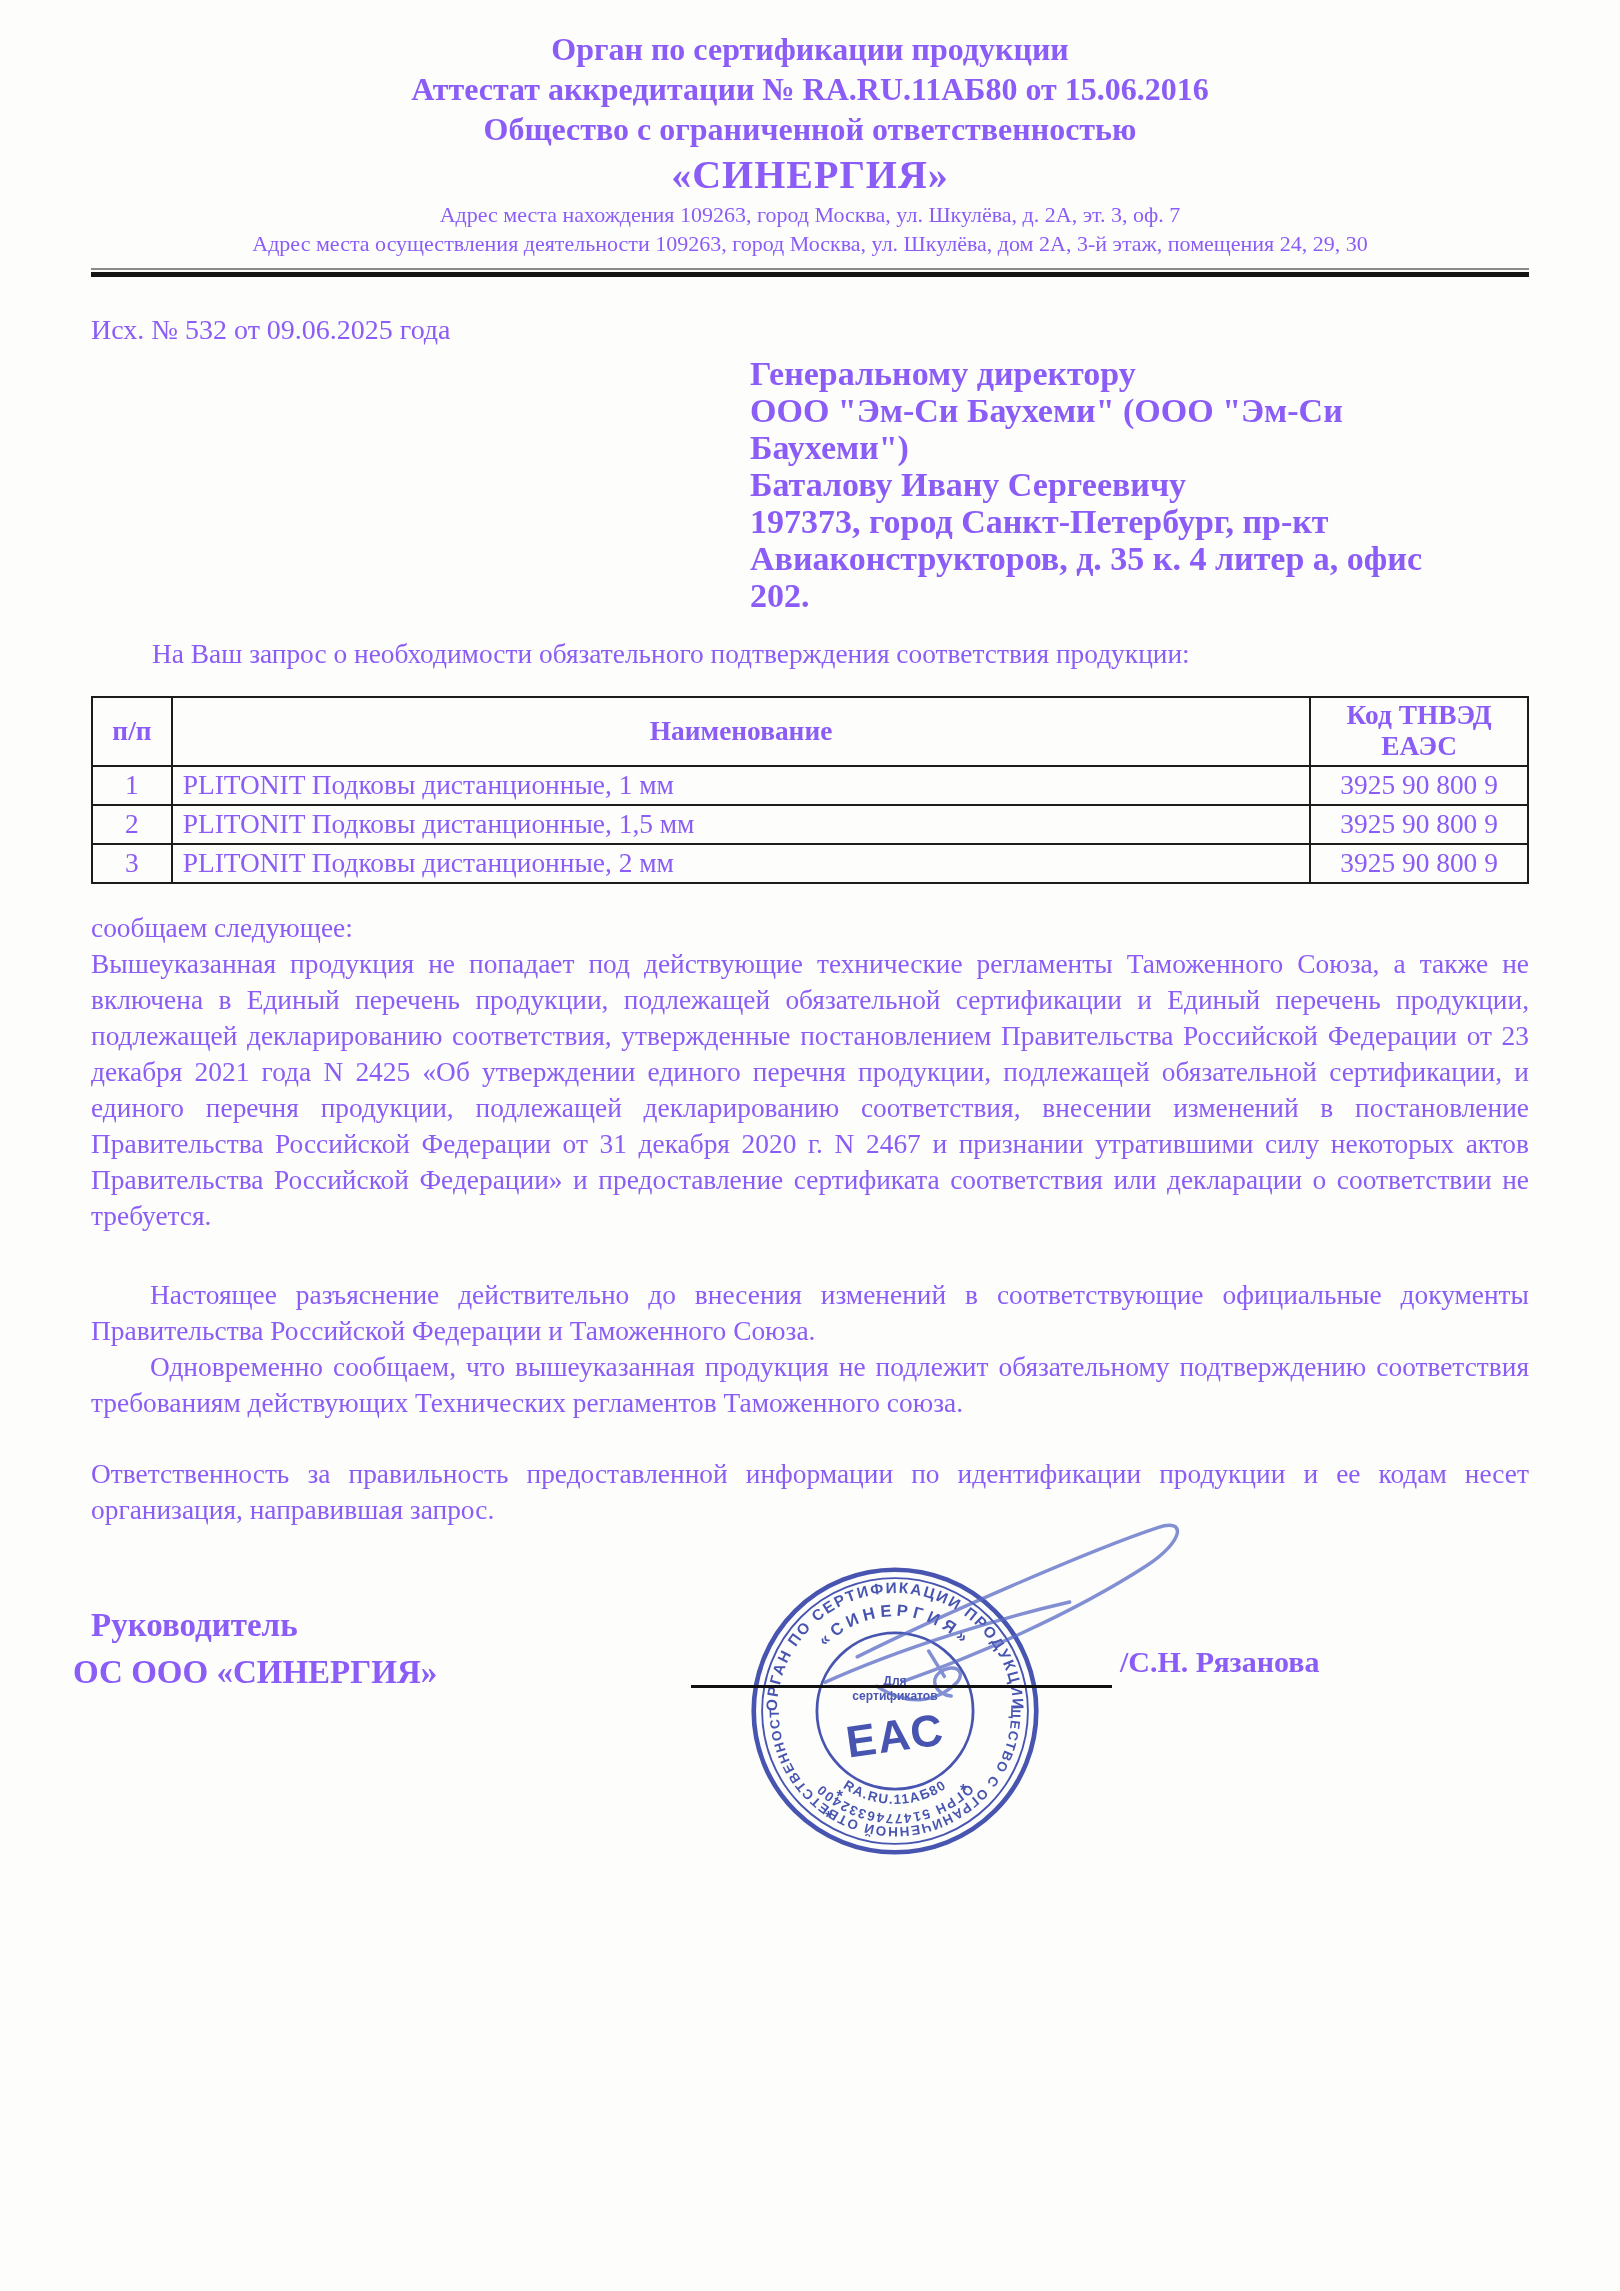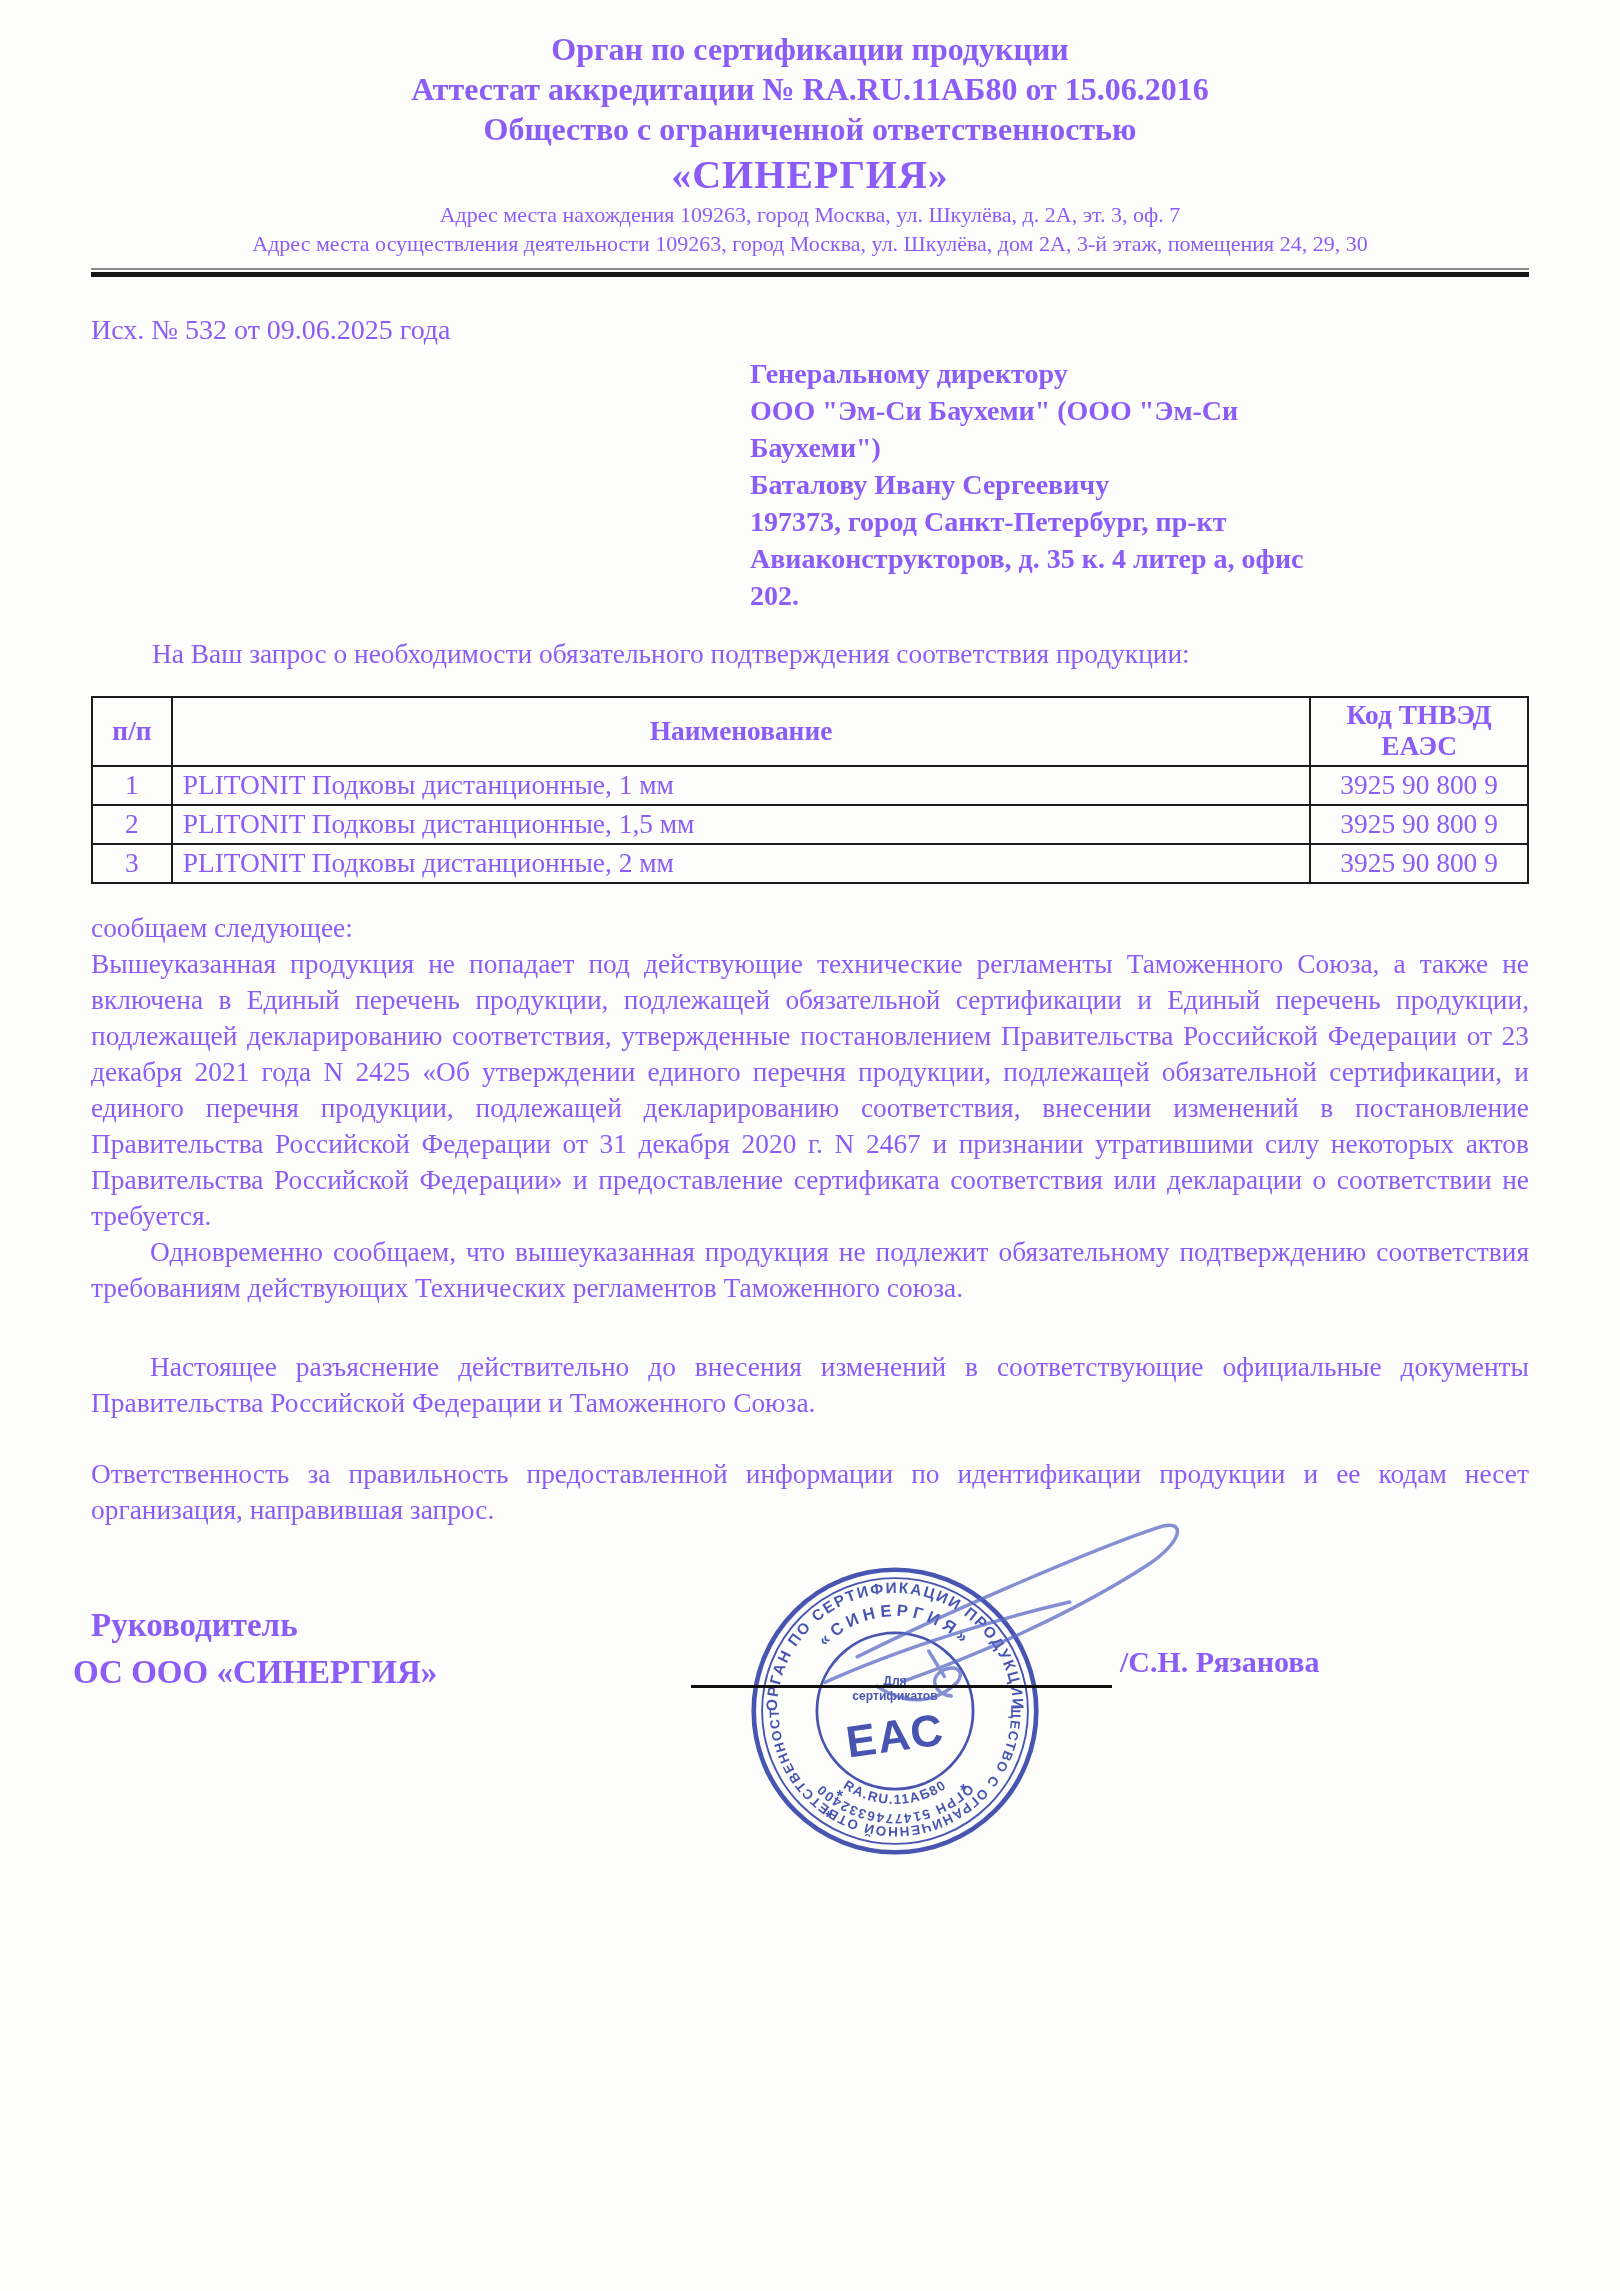--- a/index.html
+++ b/index.html
@@ -15,21 +15,21 @@
   .letterhead { text-align:center; }
   .lh-line { font-weight:bold; font-size:32px; line-height:40px; }
   .lh-name { font-weight:bold; font-size:40px; line-height:51px; letter-spacing:1px; }
   .lh-addr { font-size:22px; line-height:29px; }
   .divider-thin { height:2px; background:#8a8a8a; margin-top:9.8px; }
   .divider-thick { height:4.9px; background:#151515; margin-top:2px; }
 
   .ref-line { margin-top:37px; font-size:28px; }
 
   .recipient { margin-top:9.8px; margin-left:659px; width:686px;
-               font-weight:bold; font-size:28px; line-height:37px; }
+               font-weight:bold; font-size:34px; line-height:37px; }
 
   .intro { margin-top:21.6px; font-size:27.4px; line-height:36px; text-indent:61px; }
 
   table.products { margin-top:23.5px; width:1438px; border-collapse:collapse; }
   table.products th, table.products td {
     border:2px solid #1c1c1c; font-size:27.4px; padding:2.9px 9.8px; height:39px;
   }
   table.products th { font-weight:bold; text-align:center; }
   td.c-num  { text-align:center; width:80px; }
   td.c-name { text-align:left; width:1140px; }
@@ -113,22 +113,22 @@
           <td class="c-num">3</td>
           <td class="c-name">PLITONIT Подковы дистанционные, 2 мм</td>
           <td class="c-code">3925 90 800 9</td>
         </tr>
       </tbody>
     </table>
 
     <div class="bodytext">
       <p class="noindent mt-p1">сообщаем следующее:</p>
       <p class="noindent">Вышеуказанная продукция не попадает под действующие технические регламенты Таможенного Союза, а также не включена в Единый перечень продукции, подлежащей обязательной сертификации и Единый перечень продукции, подлежащей декларированию соответствия, утвержденные постановлением Правительства Российской Федерации от 23 декабря 2021 года N 2425 «Об утверждении единого перечня продукции, подлежащей обязательной сертификации, и единого перечня продукции, подлежащей декларированию соответствия, внесении изменений в постановление Правительства Российской Федерации от 31 декабря 2020 г. N 2467 и признании утратившими силу некоторых актов Правительства Российской Федерации» и предоставление сертификата соответствия или декларации о соответствии не требуется.</p>
+      <p class="indent mt-gap1">Настоящее разъяснение действительно до внесения изменений в соответствующие официальные документы Правительства Российской Федерации и Таможенного Союза.</p>
       <p class="indent">Одновременно сообщаем, что вышеуказанная продукция не подлежит обязательному подтверждению соответствия требованиям действующих Технических регламентов Таможенного союза.</p>
-      <p class="indent mt-gap1">Настоящее разъяснение действительно до внесения изменений в соответствующие официальные документы Правительства Российской Федерации и Таможенного Союза.</p>
       <p class="noindent mt-gap2">Ответственность за правильность предоставленной информации по идентификации продукции и ее кодам несет организация, направившая запрос.</p>
     </div>
   </div>
 
   <div class="sig-title1">Руководитель</div>
   <div class="sig-title2">ОС ООО «СИНЕРГИЯ»</div>
   <div class="sig-line"></div>
   <div class="sig-name">/С.Н. Рязанова</div>
 
   <div class="stamp-box">

